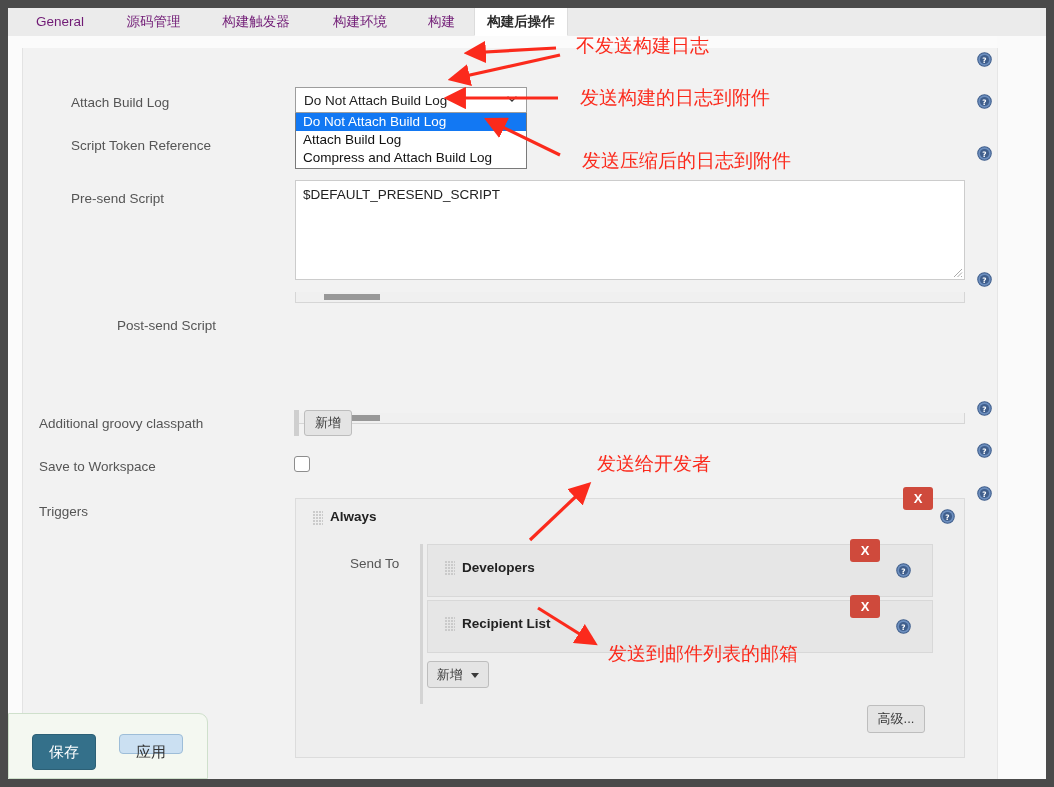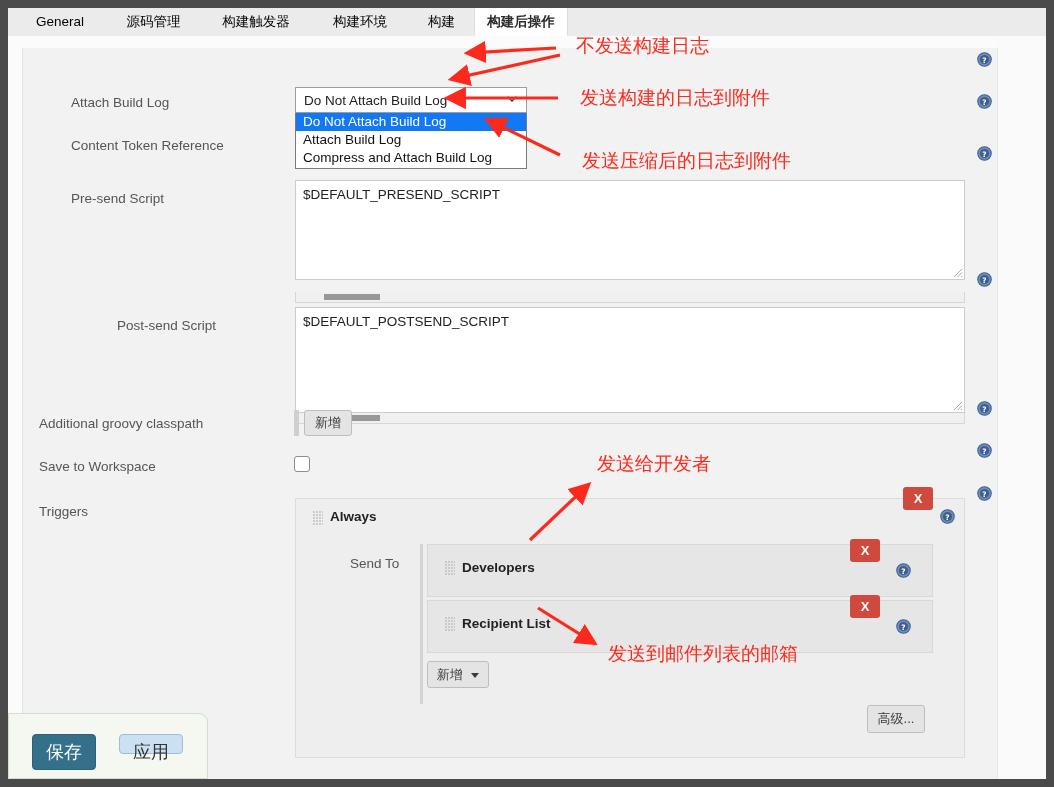--- a/index.html
+++ b/index.html
@@ -13,21 +13,21 @@
     position:absolute;left:8px;top:8px;width:1038px;height:771px;
     background:#ffffff;overflow:hidden;
   }
   
   .tabbar{
     position:absolute;left:0;top:0;width:1038px;height:28px;
     background:#ebebeb;border-bottom:1px solid #dcdcdc;
   }
   .tab{
     position:absolute;top:0;height:28px;line-height:28px;
-    font-size:13.5px;color:#000000;text-align:center;
+    font-size:13.5px;color:#701a75;text-align:center;
     box-sizing:border-box;cursor:pointer;white-space:nowrap;
   }
   .tab.active{
     background:#ffffff;color:#2b2b2b;font-weight:bold;
     border-left:1px solid #dcdcdc;border-right:1px solid #dcdcdc;
     border-bottom:1px solid #ffffff;
   }
   
   .pagebody{
     position:absolute;left:0;top:28px;width:1038px;height:743px;
@@ -116,21 +116,21 @@
   }
   .vrule{position:absolute;width:3px;background:#d4d4d4;}
   
   .savebar{
     position:absolute;left:0;bottom:0;width:200px;height:66px;
     background:#f4f8f1;border:1px solid #cfe0cc;border-top-right-radius:9px;
     box-sizing:border-box;
   }
   .bigbtn{
     position:absolute;box-sizing:border-box;border-radius:4px;
-    font-size:18px;text-align:center;cursor:pointer;white-space:nowrap;
+    font-size:15px;text-align:center;cursor:pointer;white-space:nowrap;
   }
   .btn-save{background:#34708a;border:1px solid #2c6076;color:#ffffff;}
   .btn-apply{background:#cbe0f2;border:1px solid #9dbdd8;color:#333333;}
   
   .anno{
     position:absolute;color:#fb2a1c;font-size:19px;white-space:nowrap;
     font-family:"DejaVu Sans","Liberation Sans",sans-serif;
   }
   svg.arrow{position:absolute;overflow:visible;}
 </style>
@@ -160,40 +160,34 @@
         <svg class="selcaret" viewBox="0 0 10 6">
           <path d="M0.6 0.6 L5 5 L9.4 0.6" fill="none" stroke="#333" stroke-width="1.3"></path>
         </svg>
       </div>
       <div class="optlist" style="left:272px;top:65px;width:232px;height:56px;">
         <div class="opt sel">Do Not Attach Build Log</div>
         <div class="opt">Attach Build Log</div>
         <div class="opt">Compress and Attach Build Log</div>
       </div>
 
-      <div class="flabel" style="left:48px;top:90px;">Content Token Reference</div>
+      <div class="flabel" style="left:48px;top:90px;">Script Token Reference</div>
 
       <div class="flabel" style="left:48px;top:143px;">Pre-send Script</div>
       <div class="ta" style="left:272px;top:132px;width:670px;height:100px;">
         <span class="tatext">$DEFAULT_PRESEND_SCRIPT</span>
         <svg class="grip" viewBox="0 0 12 12">
           <path d="M11 3 L3 11 M11 6.5 L6.5 11 M11 10 L10 11" stroke="#aaa" stroke-width="1" fill="none"></path>
         </svg>
       </div>
       <div class="hscroll" style="left:272px;top:244px;width:670px;">
         <div class="hthumb" style="width:56px;"></div>
       </div>
 
       <div class="flabel" style="left:48px;top:270px;margin-left:46px;">Post-send Script</div>
-      <div class="ta" style="left:272px;top:259px;width:670px;height:106px;">
-        <span class="tatext">$DEFAULT_POSTSEND_SCRIPT</span>
-        <svg class="grip" viewBox="0 0 12 12">
-          <path d="M11 3 L3 11 M11 6.5 L6.5 11 M11 10 L10 11" stroke="#aaa" stroke-width="1" fill="none"></path>
-        </svg>
-      </div>
       <div class="hscroll" style="left:272px;top:365px;width:670px;">
         <div class="hthumb" style="width:56px;"></div>
       </div>
 
       <div class="flabel" style="left:16px;top:368px;">Additional groovy classpath</div>
       <div class="leftnub" style="left:271px;top:362px;height:26px;"></div>
       <div class="gbtn" style="left:281px;top:362px;width:48px;height:26px;line-height:24px;">新增</div>
 
       <div class="flabel" style="left:16px;top:411px;">Save to Workspace</div>
       <div class="cbox" style="left:271px;top:408px;"></div>

